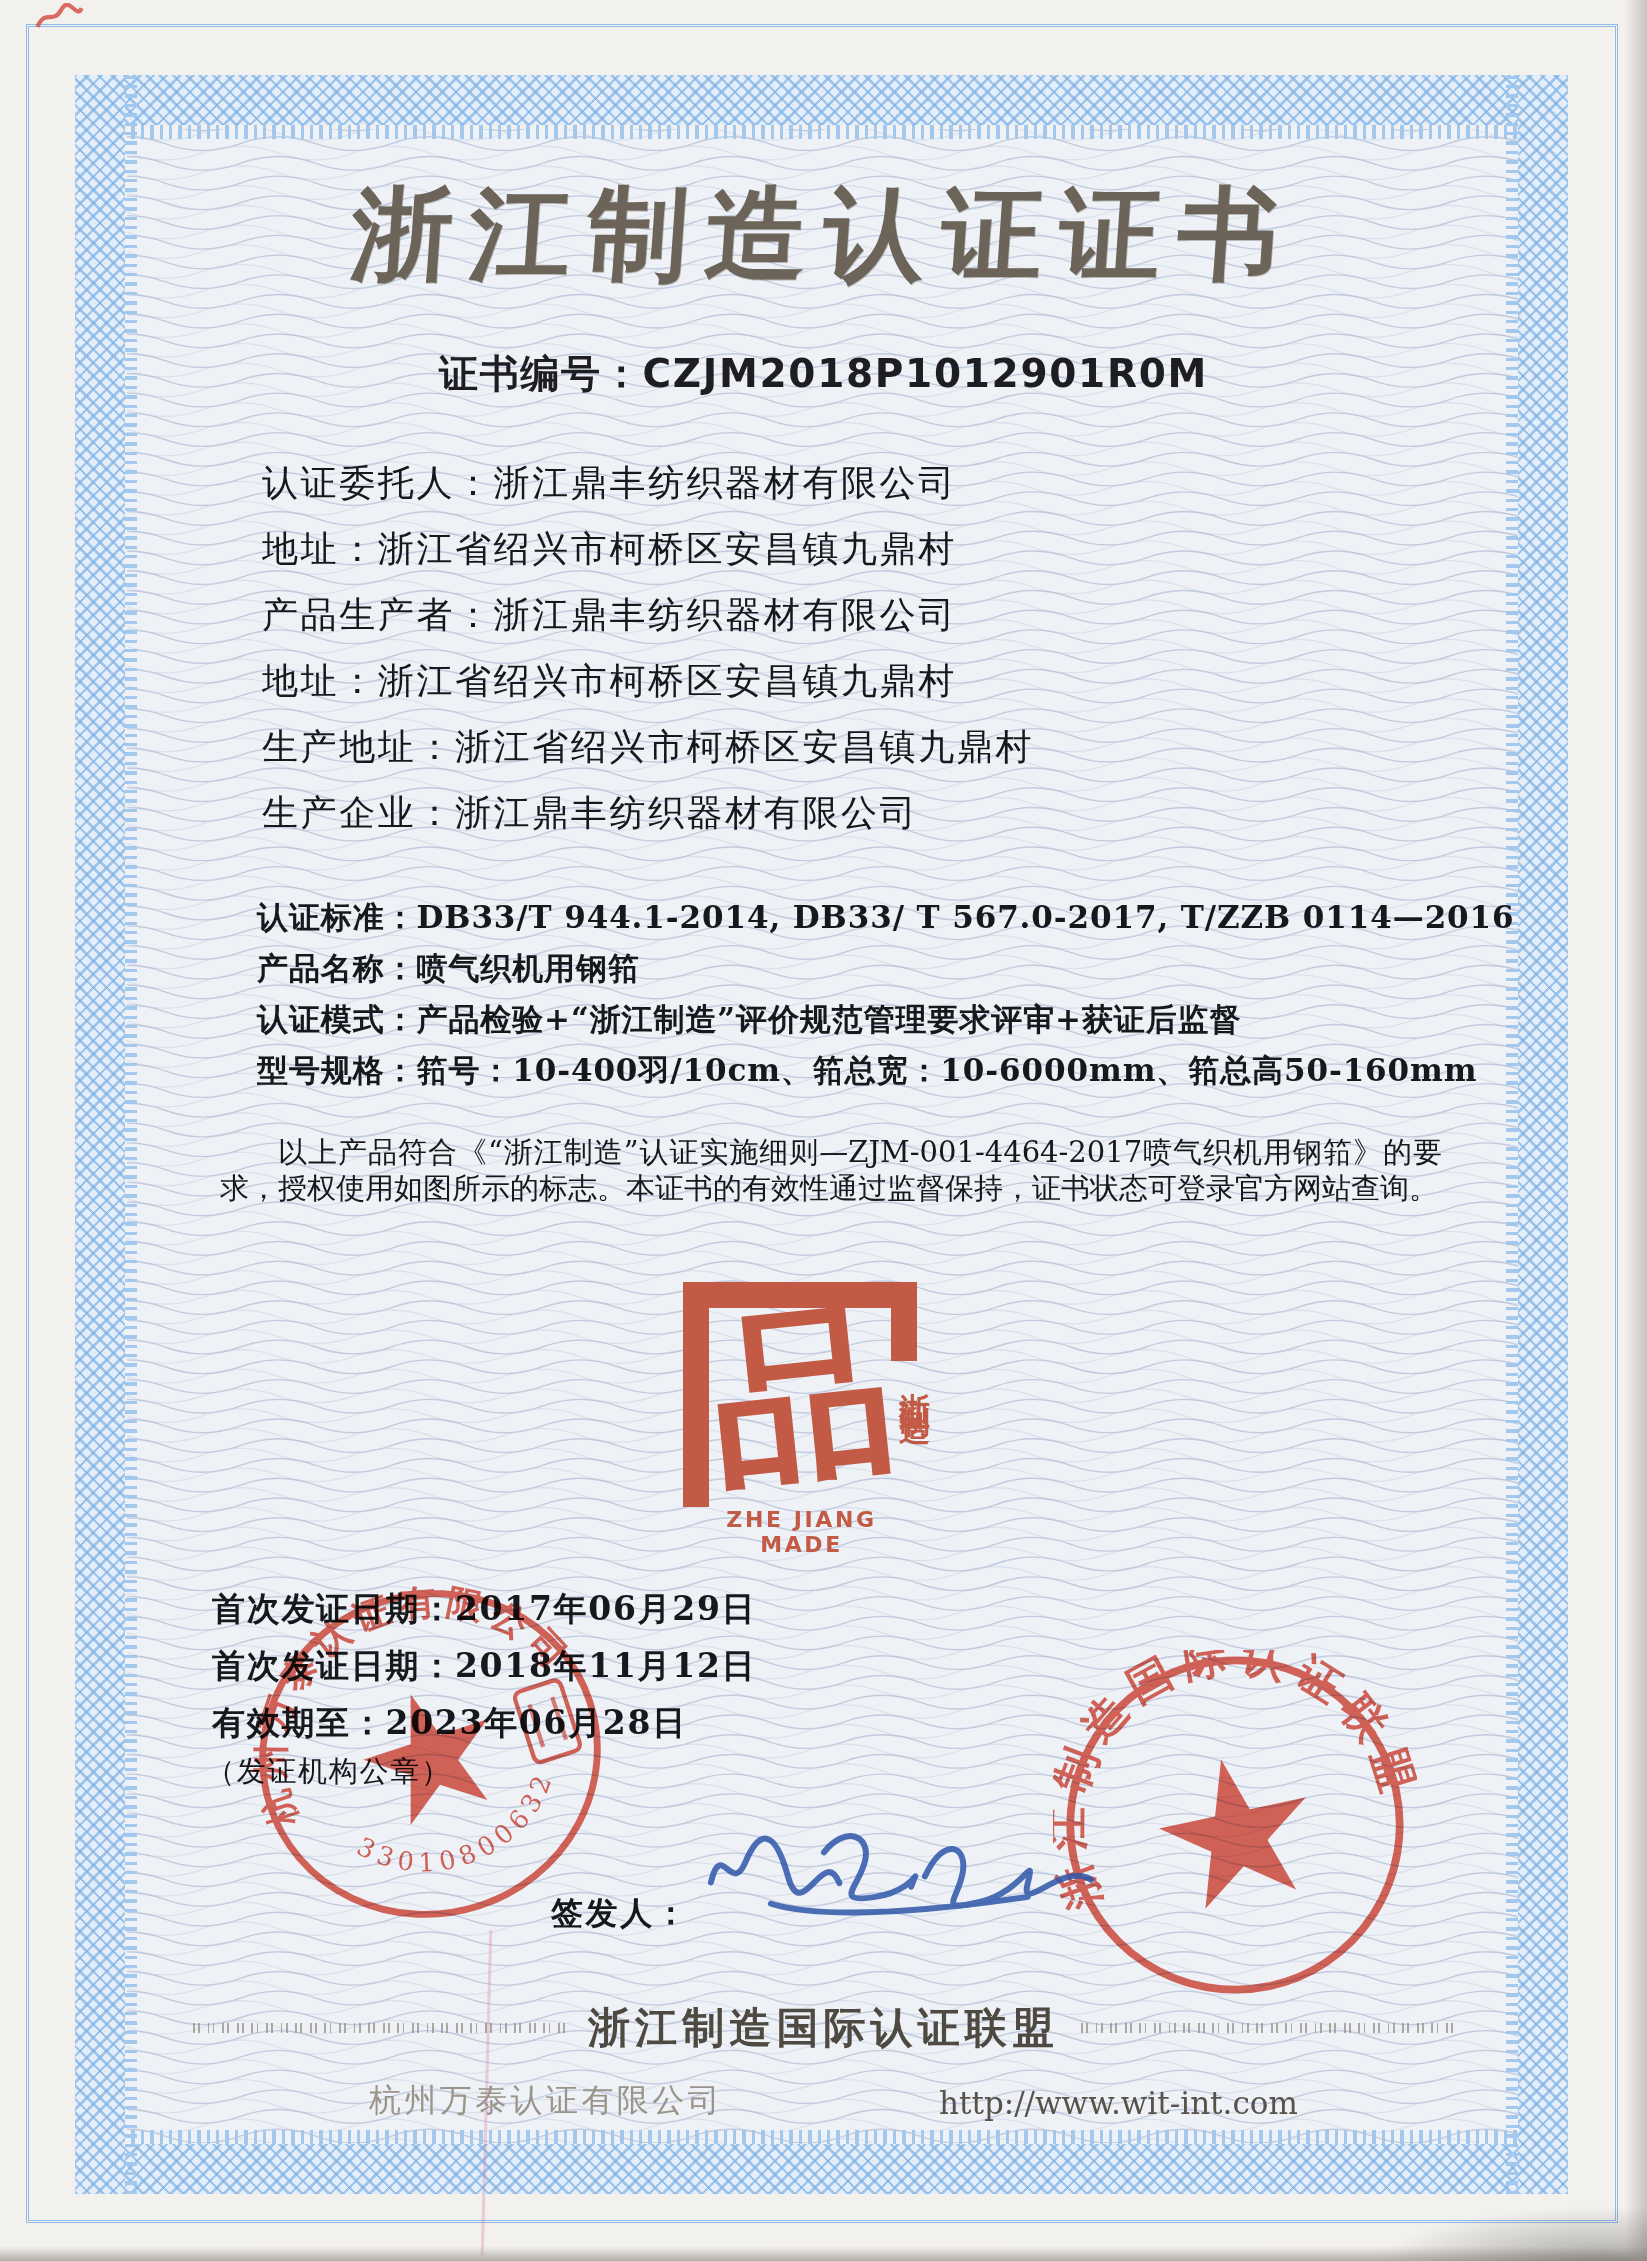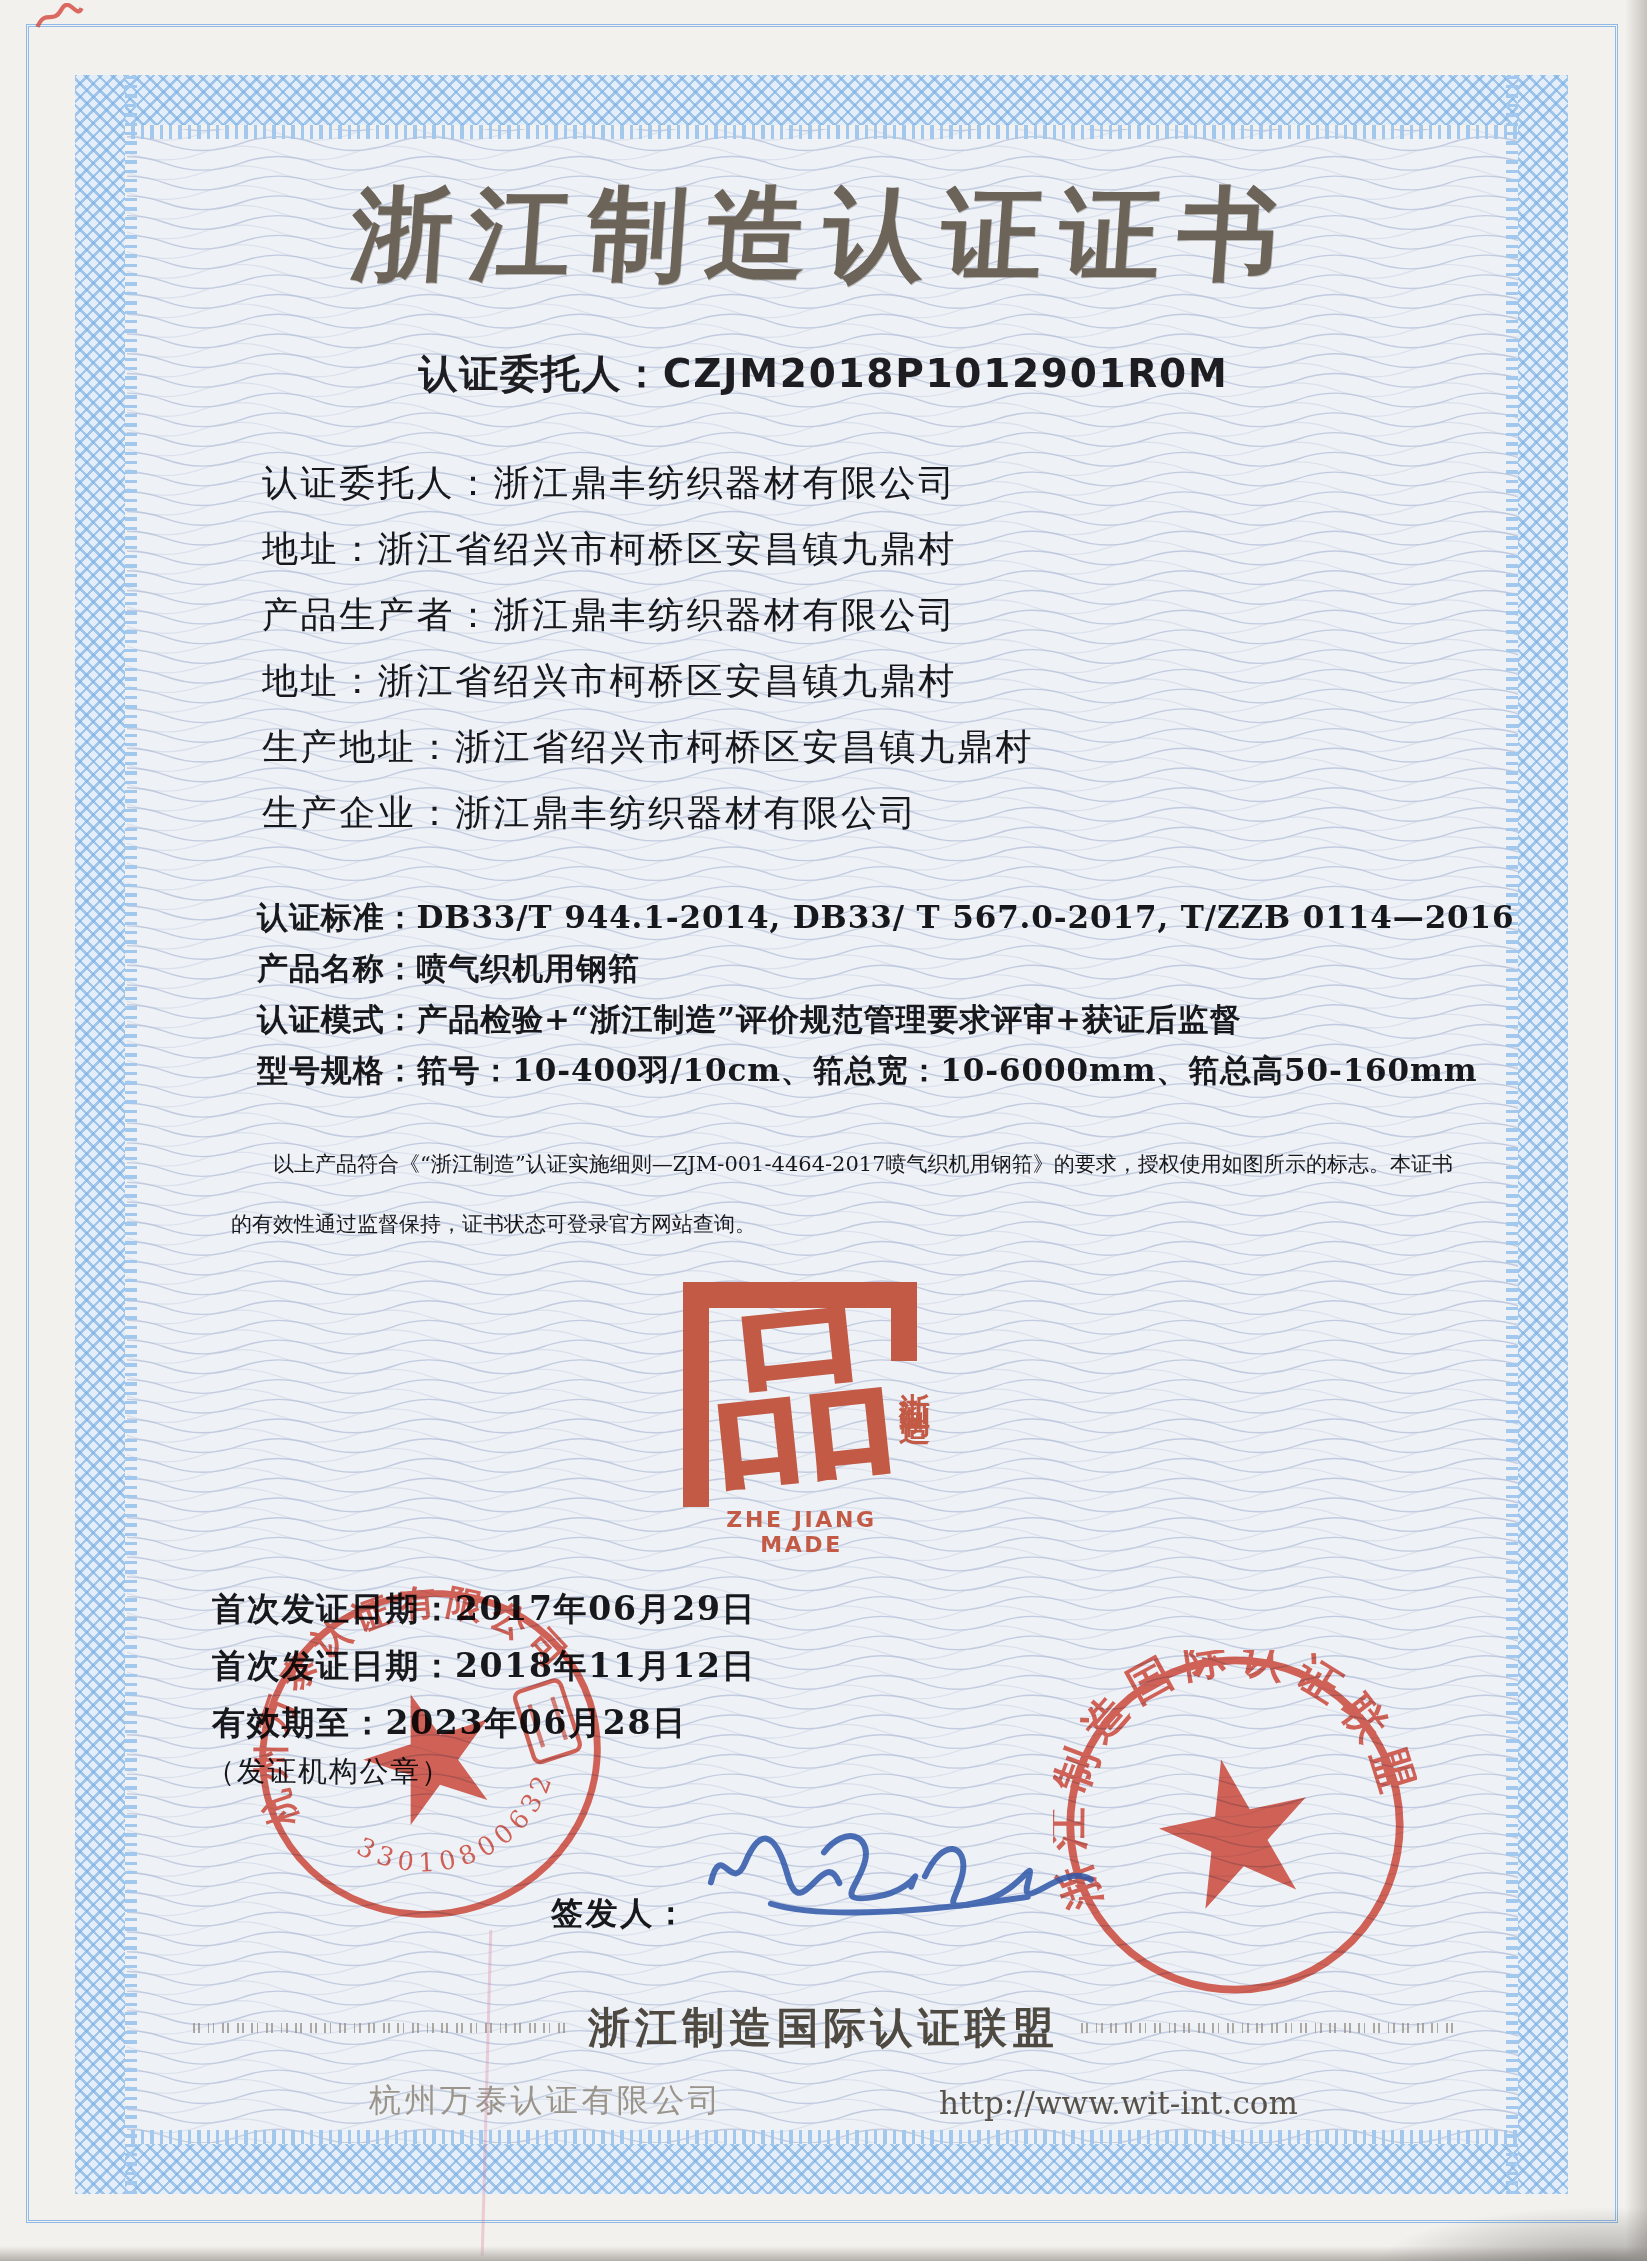--- a/index.html
+++ b/index.html
@@ -36,22 +36,22 @@
   .title{position:absolute;top:168px;left:0;width:100%;text-align:center;z-index:2;
     font-size:101px;font-weight:bold;color:var(--title-grey);letter-spacing:17px;
     transform:skewX(-4deg);text-shadow:0.9px 0.9px 0 rgba(90,84,74,.35)}
   .certno{position:absolute;top:347px;left:0;width:100%;text-align:center;z-index:2;
     font-family:"DejaVu Sans",sans-serif;font-size:39px;font-weight:bold;color:#1e1e22;letter-spacing:1.7px}
 
   .holder{position:absolute;left:262px;top:450px;z-index:2;font-size:36px;font-weight:400;
     color:var(--ink);letter-spacing:2.6px;line-height:66px}
   .specs{position:absolute;left:257px;top:892px;z-index:2;font-size:31px;font-weight:700;
     color:var(--ink);letter-spacing:0.9px;line-height:51px}
-  .statement{position:absolute;left:231px;top:1134px;width:1222px;z-index:2;font-size:21px;
-    color:var(--ink);line-height:60px;text-indent:2em;text-align:justify}
+  .statement{position:absolute;left:220px;top:1134px;width:1222px;z-index:2;font-size:29px;
+    color:var(--ink);line-height:36px;text-indent:2em;text-align:justify}
 
   .logo{position:absolute;left:683px;top:1282px;width:245px;height:257px;z-index:2}
   .logo .bar{position:absolute;background:var(--logo-red)}
   .bar-left{left:0;top:0;width:26px;height:225px}
   .bar-top{left:0;top:0;width:233px;height:26px}
   .bar-right{left:208px;top:0;width:26px;height:79px}
   .logo-mark{position:absolute;left:19px;top:1.7px;width:199px;height:221px;text-align:center;
     font-size:182px;line-height:221px;font-weight:bold;color:var(--logo-red);transform:rotate(-6deg)}
   .logo-side{position:absolute;left:211px;top:86px;writing-mode:vertical-rl;font-size:31px;
     font-weight:bold;color:var(--logo-red);letter-spacing:6.9px}
@@ -301,21 +301,21 @@
       <path d="M-88 2351 q44 -16 88 0 t88 0 t88 0 t88 0 t88 0 t88 0 t88 0 t88 0 t88 0 t88 0 t88 0 t88 0 t88 0 t88 0 t88 0 t88 0 t88 0 t88 0 t88 0 t88 0 t88 0" fill="none" stroke="#c6cfe2" stroke-width="1.3" opacity="0.5"></path>
     </svg>
 
   <div class="thin-frame"></div>
   <div class="band band-top"></div>
   <div class="band band-bottom"></div>
   <div class="band band-left"></div>
   <div class="band band-right"></div>
 
   <div class="title">浙江制造认证证书</div>
-  <div class="certno">认证委托人：CZJM2018P1012901R0M</div>
+  <div class="certno">证书编号：CZJM2018P1012901R0M</div>
 
   <div class="holder">
     <div>认证委托人：浙江鼎丰纺织器材有限公司</div>
     <div>地址：浙江省绍兴市柯桥区安昌镇九鼎村</div>
     <div>产品生产者：浙江鼎丰纺织器材有限公司</div>
     <div>地址：浙江省绍兴市柯桥区安昌镇九鼎村</div>
     <div>生产地址：浙江省绍兴市柯桥区安昌镇九鼎村</div>
     <div>生产企业：浙江鼎丰纺织器材有限公司</div>
   </div>
 

